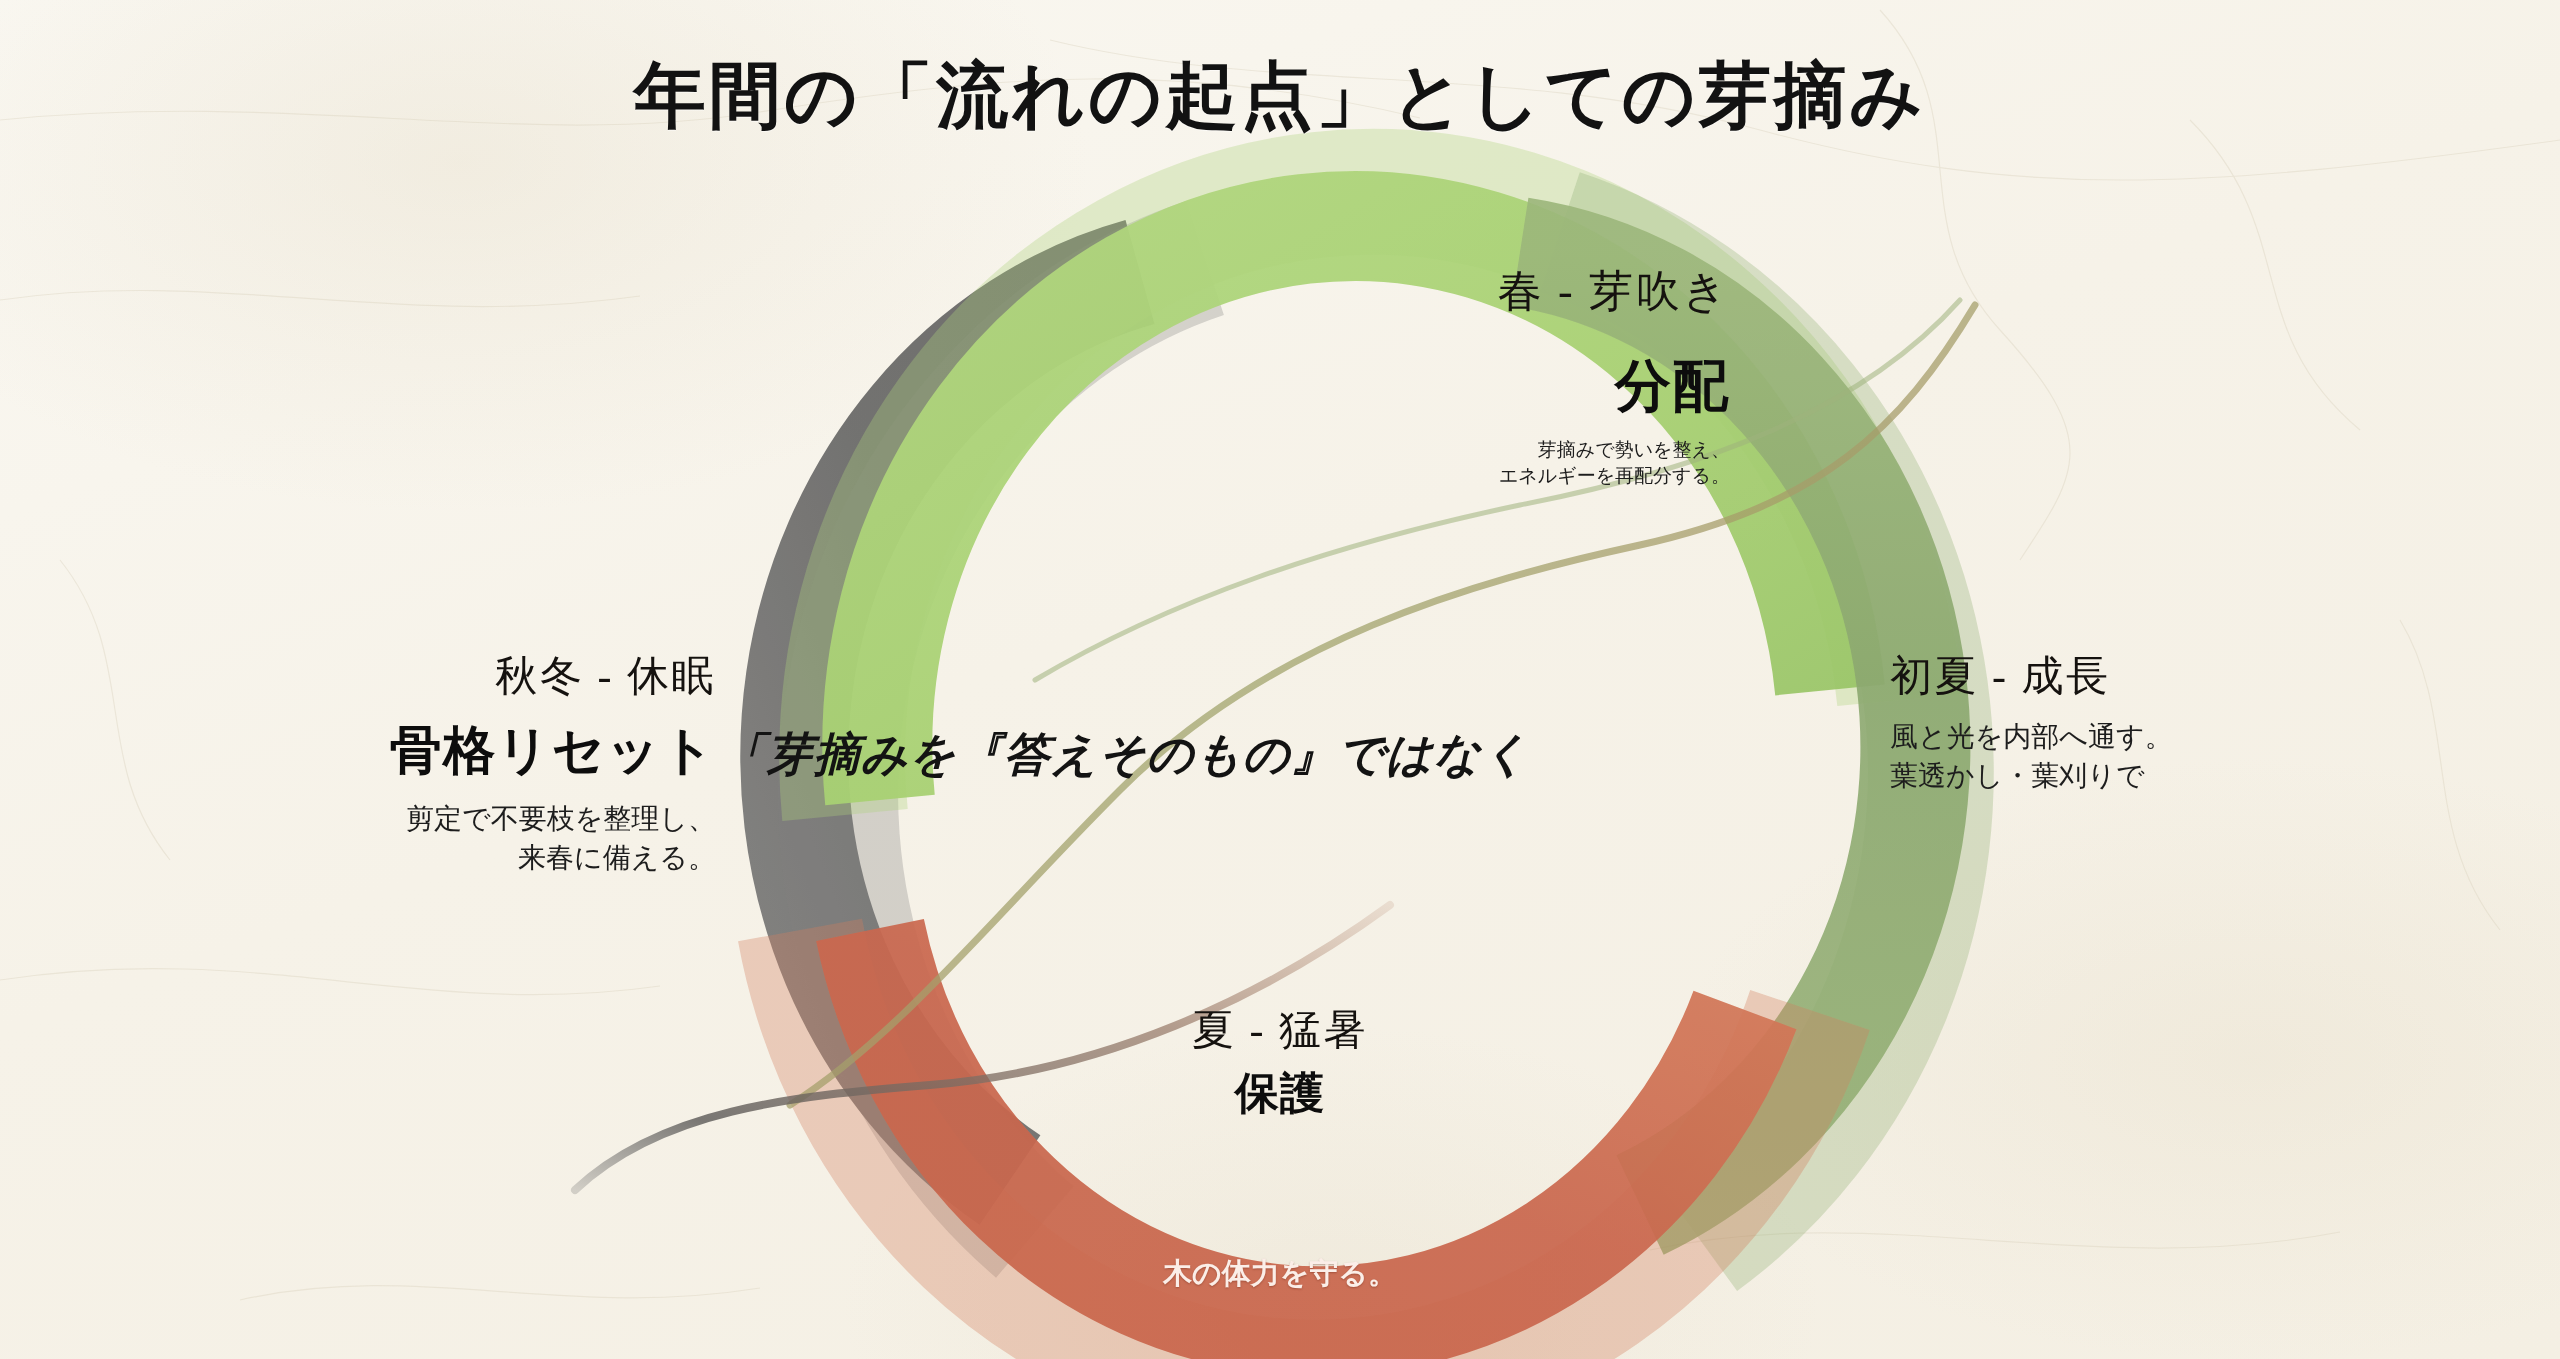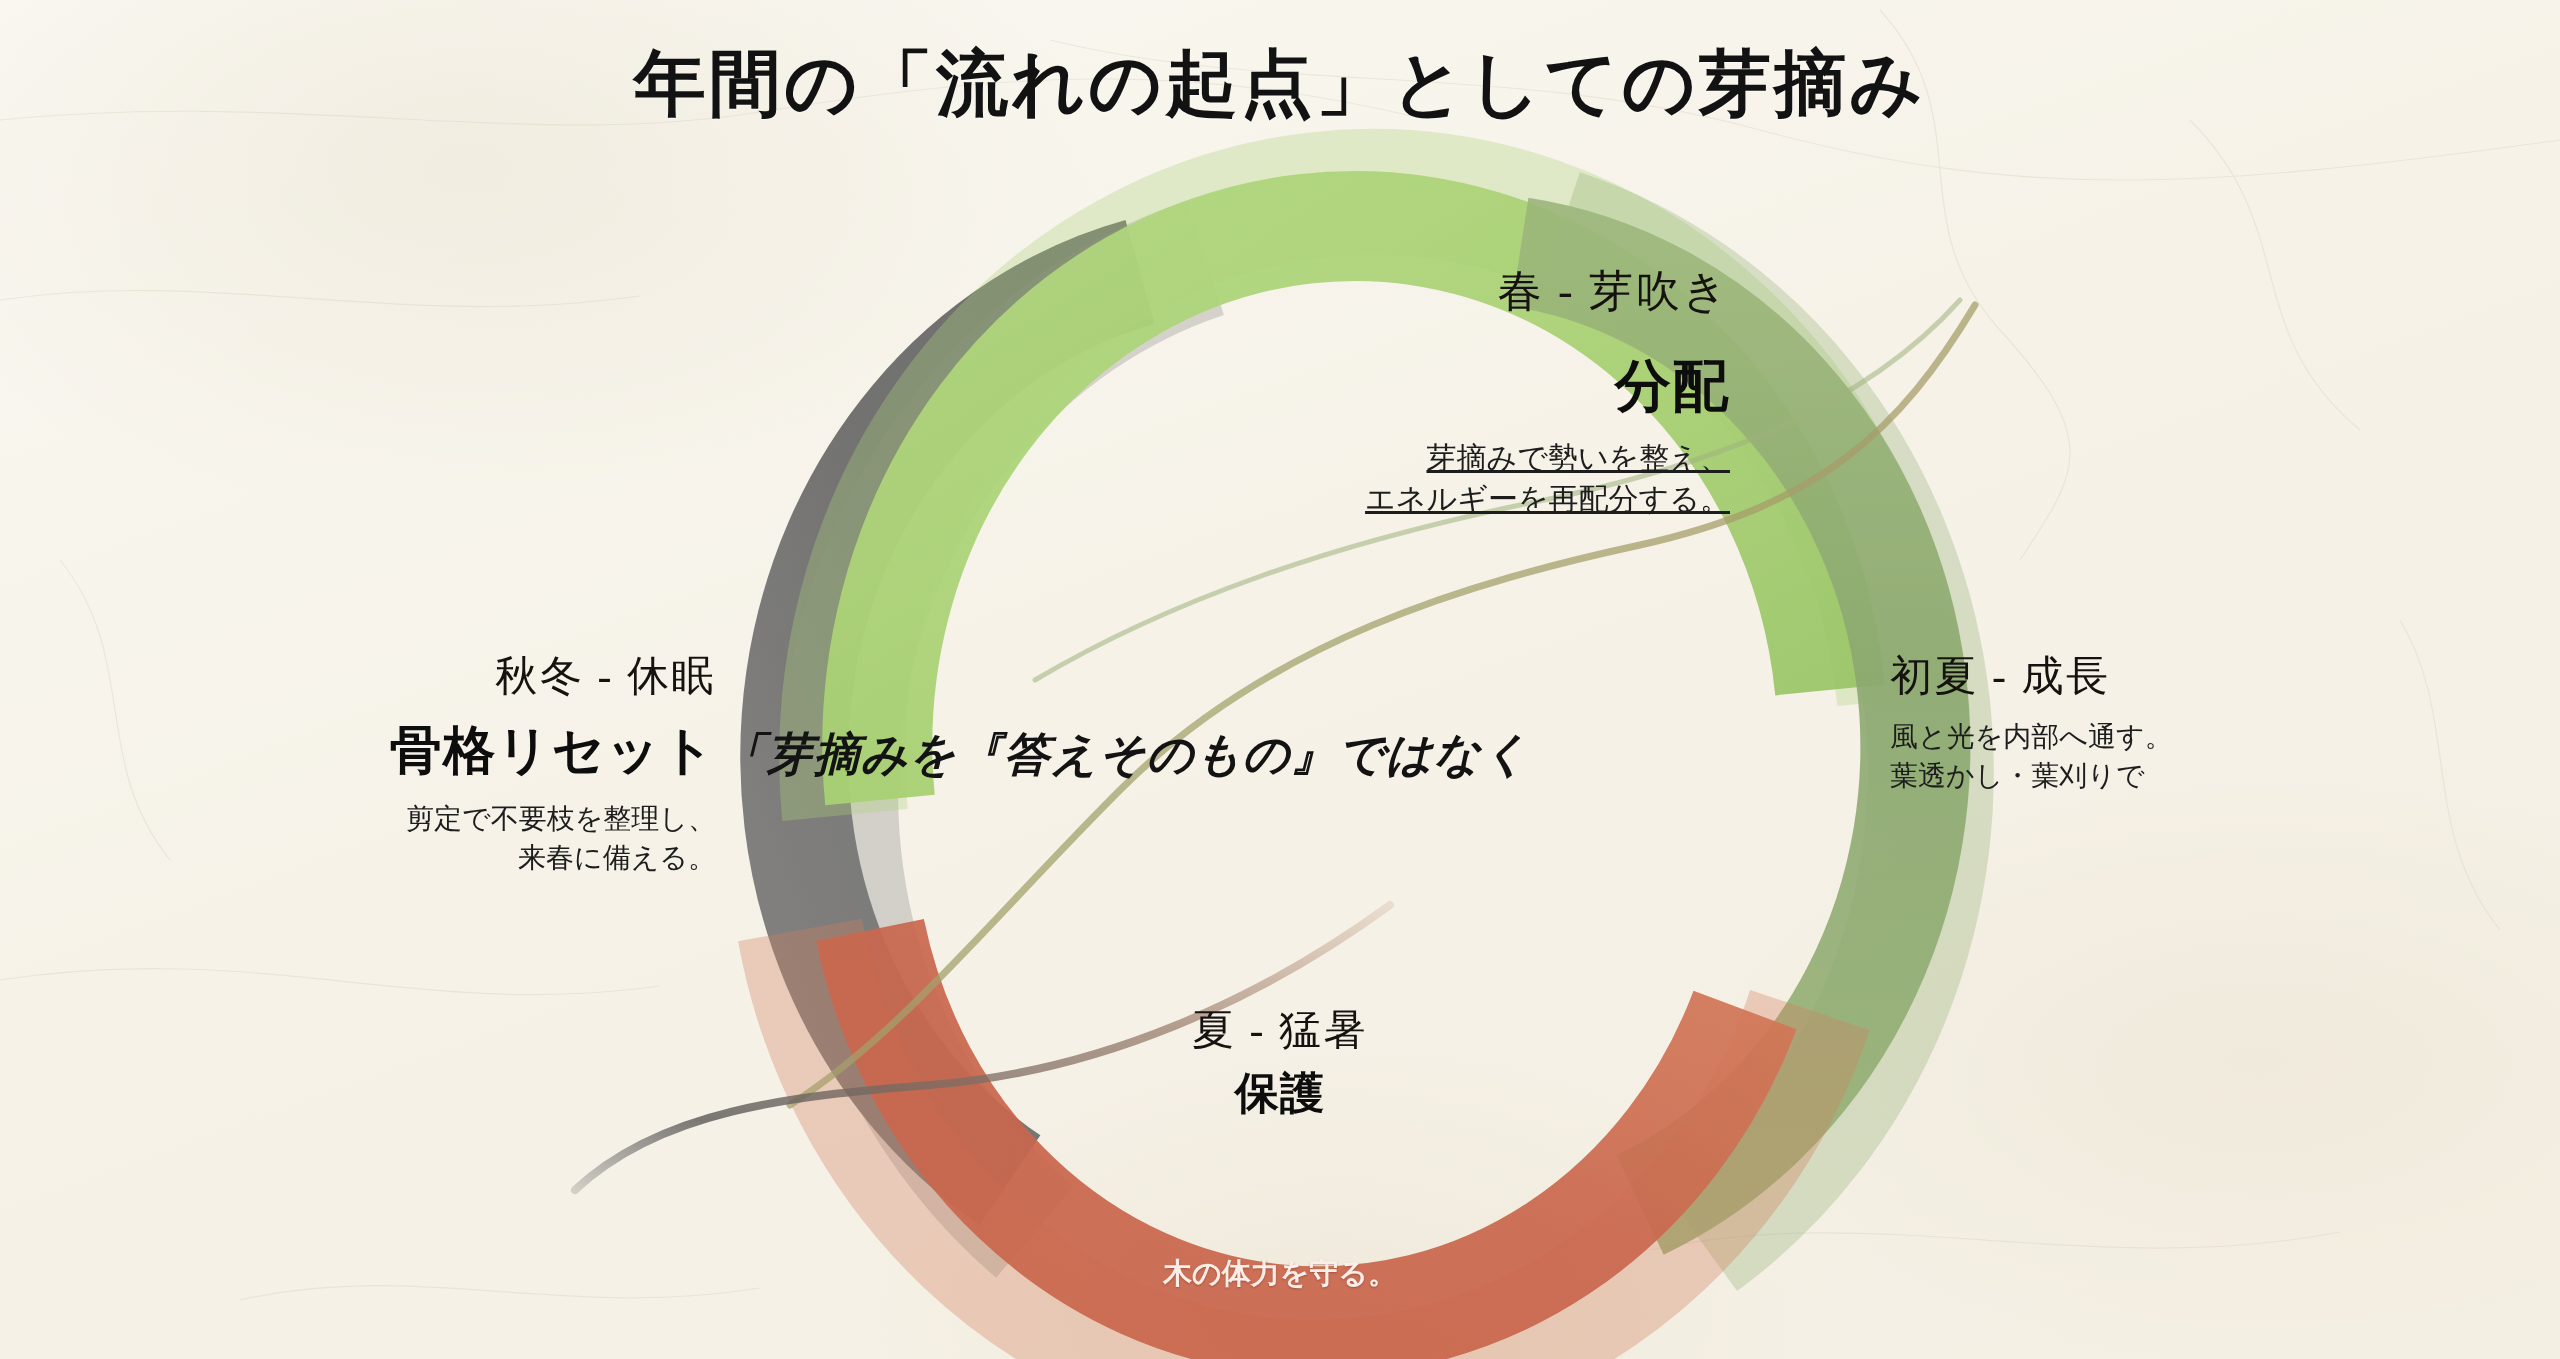--- a/index.html
+++ b/index.html
@@ -16,21 +16,21 @@
       radial-gradient(ellipse 800px 420px at 88% 78%, rgba(226,216,192,.26), rgba(226,216,192,0) 72%),
       radial-gradient(ellipse 700px 400px at 52% 96%, rgba(222,212,188,.22), rgba(222,212,188,0) 70%),
       linear-gradient(160deg,#faf8f2 0%,#f6f2e8 45%,#f4efe3 100%);
   }
   
   #fibres{position:absolute;inset:0;pointer-events:none;opacity:.55;}
   #ringsvg{position:absolute;left:0;top:0;width:2560px;height:1359px;}
 
   
   .title{
-    position:absolute;left:0;right:0;top:36px;
+    position:absolute;left:0;right:0;top:48px;
     text-align:center;
     font-family:"Liberation Serif","DejaVu Serif",serif;
     font-size:72px;font-weight:700;letter-spacing:.045em;
     color:#121212;
     text-shadow:0 1px 0 rgba(255,255,255,.5);
     white-space:nowrap;
   }
 
   
   .blk{position:absolute;}
@@ -44,21 +44,21 @@
   }
   .desc{
     font-family:"Liberation Sans","DejaVu Sans",sans-serif;
     font-weight:400;color:#1d1d1d;line-height:1.38;
   }
 
   
   #spring{left:50%;transform:translateX(-50%);top:262px;width:900px;text-align:right;}
   #spring .season{font-size:44px;}
   #spring .keyword{font-size:56px;margin-top:28px;}
-  #spring .desc{font-size:30px;margin-top:12px;text-decoration:underline;}
+  #spring .desc{font-size:19px;margin-top:12px;}
 
   
   #autumn{left:286px;top:648px;width:430px;text-align:right;}
   #autumn .season{font-size:42px;}
   #autumn .keyword{font-size:52px;margin-top:12px;white-space:nowrap;}
   #autumn .desc{font-size:28px;margin-top:14px;}
 
   
   #earlysummer{left:1890px;top:648px;width:430px;text-align:left;}
   #earlysummer .season{font-size:42px;}

